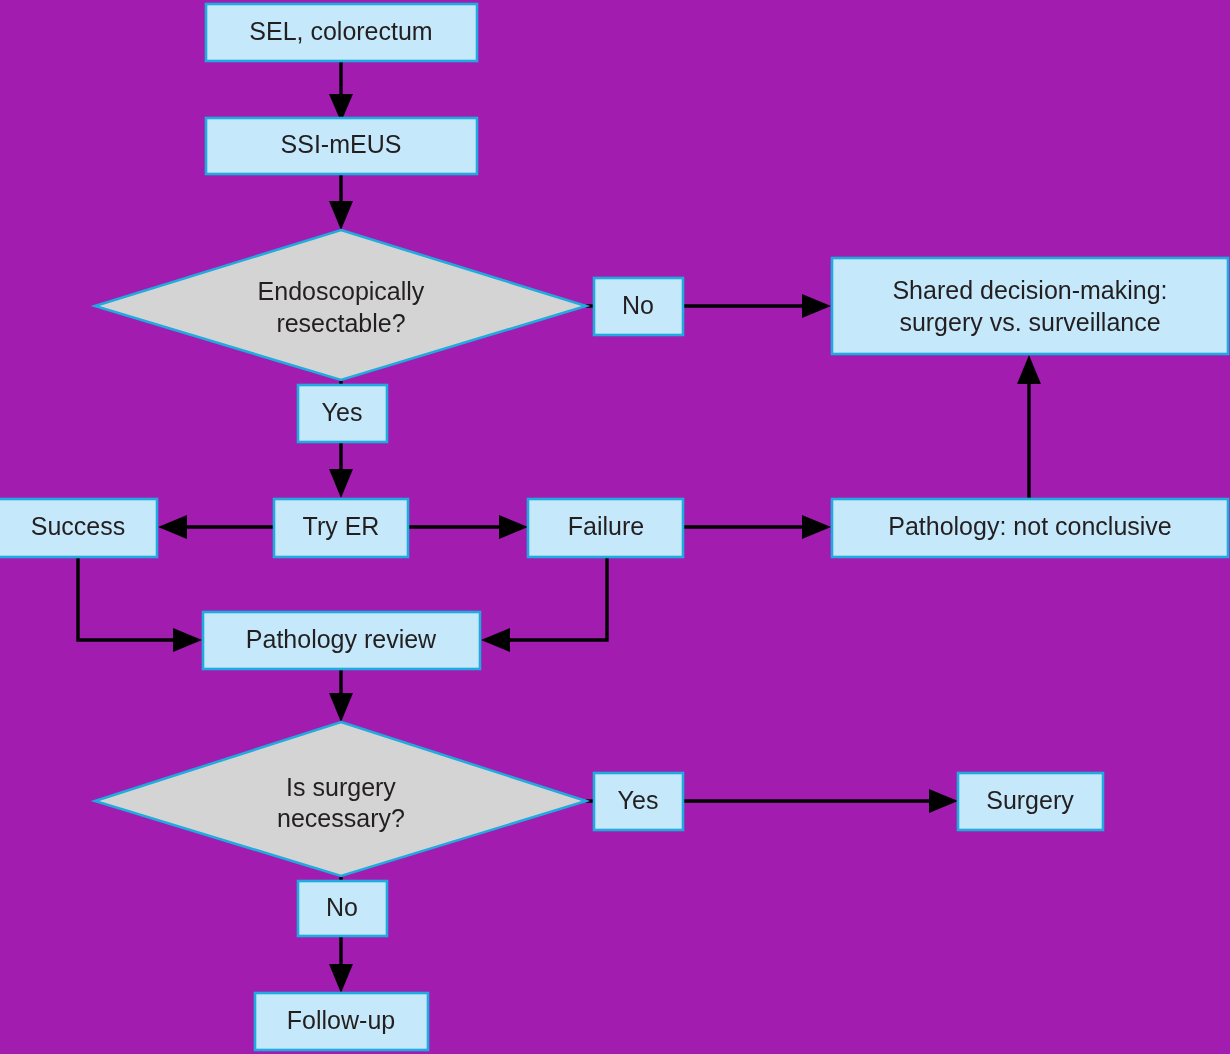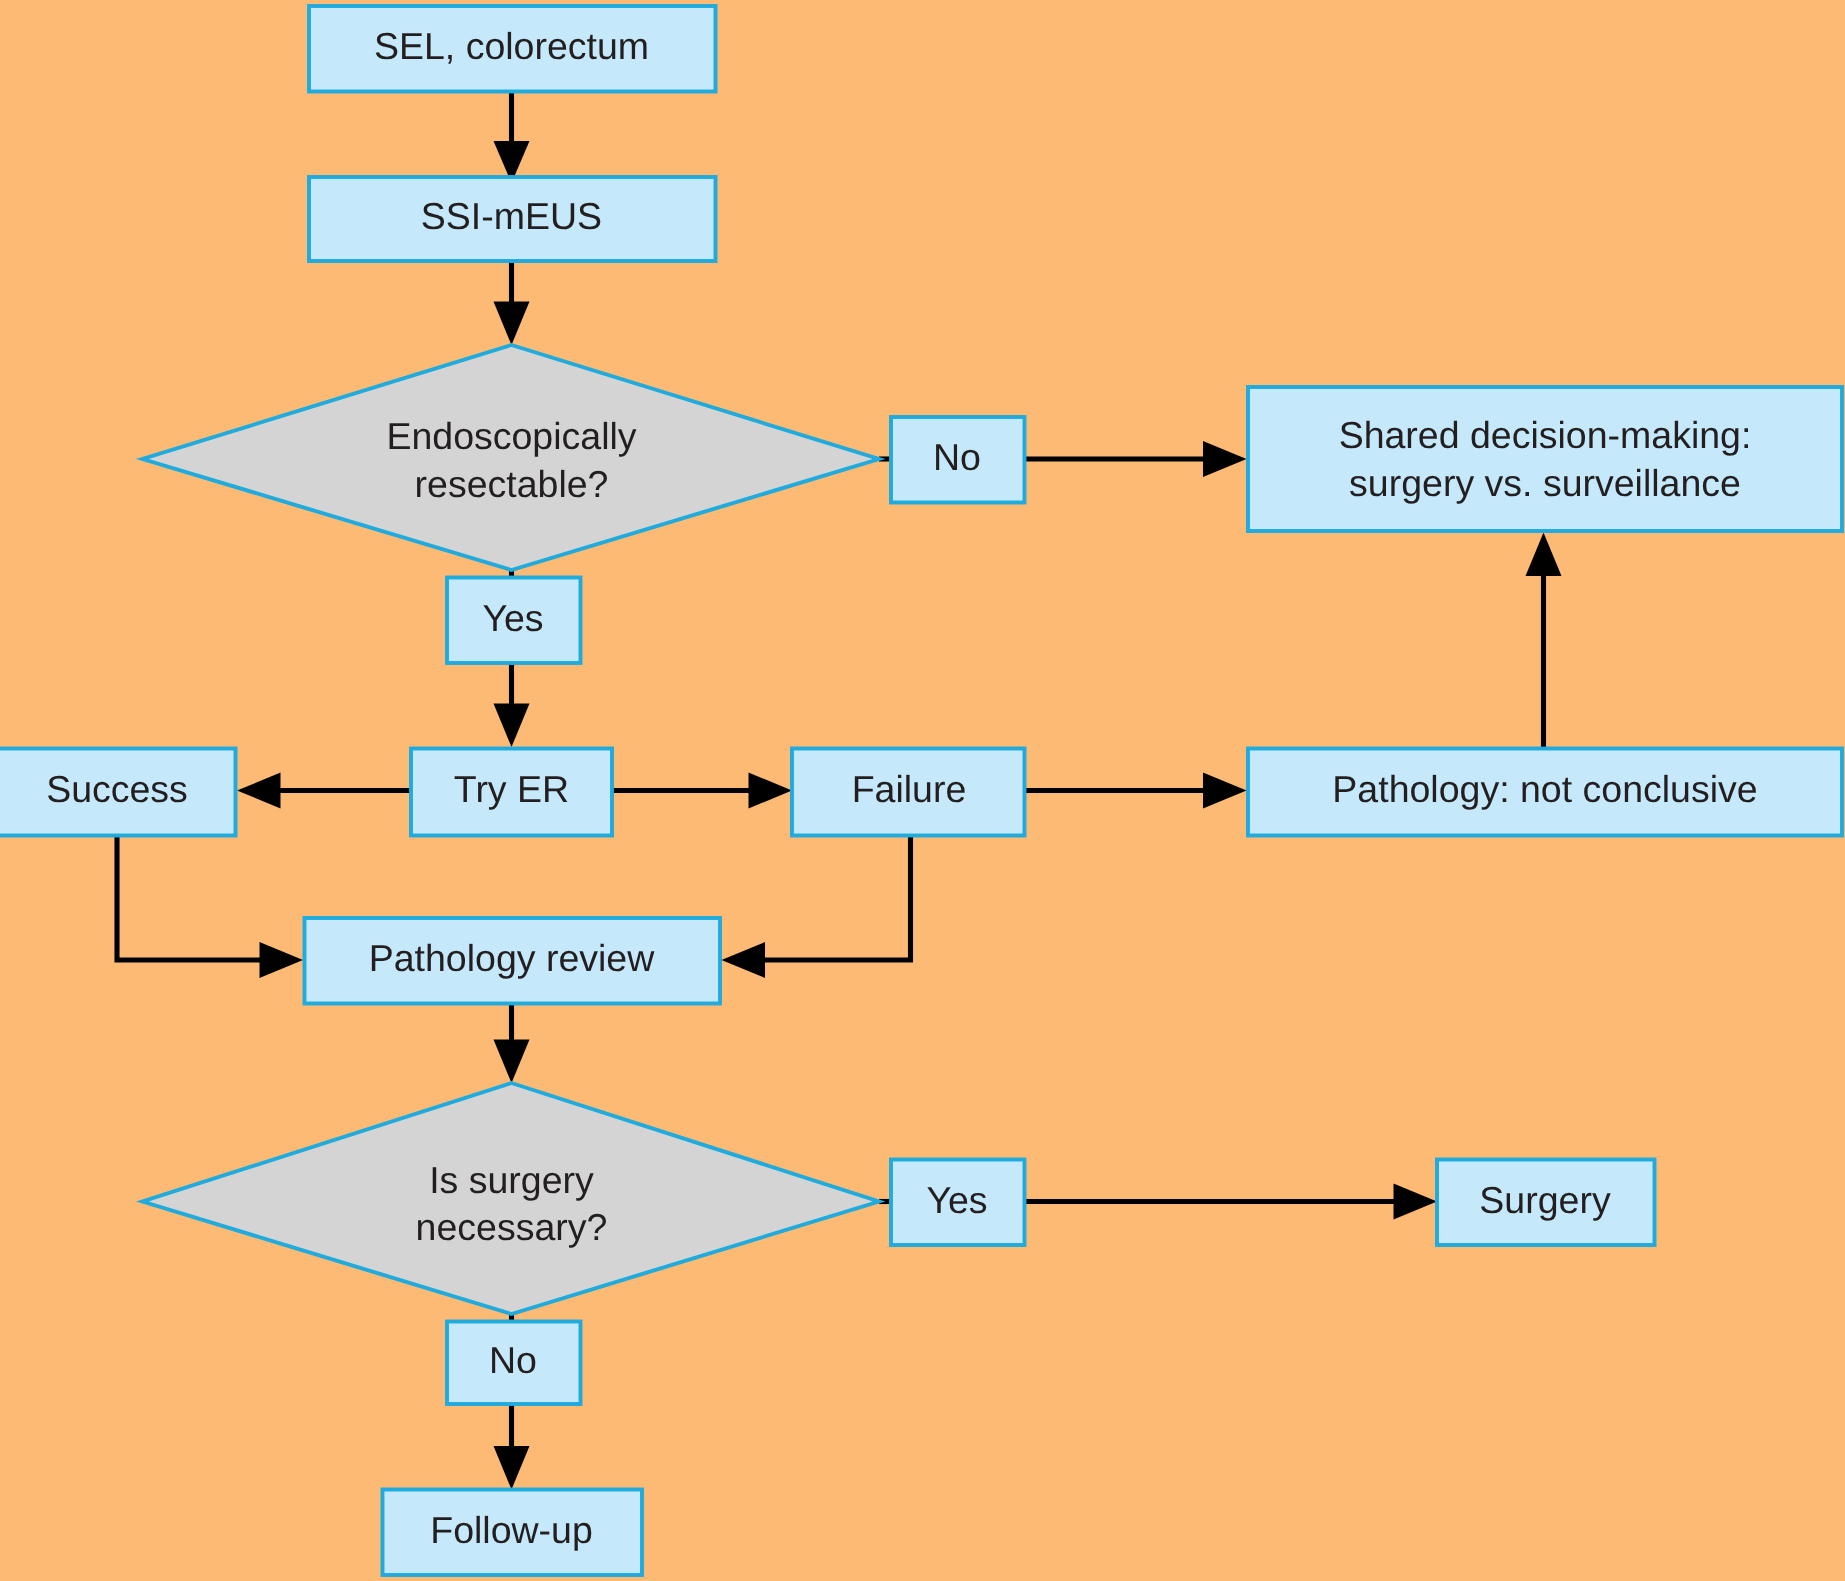--- a/index.html
+++ b/index.html
@@ -11,21 +11,21 @@
   body {
     width: 1230px;
     height: 1054px;
     font-family: "Liberation Sans", sans-serif;
     overflow: hidden;
   }
   #flowchart-root {
     position: relative;
     width: 1230px;
     height: 1054px;
-    background: #fdba74;
+    background: #a21caf;
   }
   svg#flow-svg {
     display: block;
     width: 1230px;
     height: 1054px;
   }
   .node-shape {
     stroke: #1fabdd;
     stroke-width: 2.6;
   }

